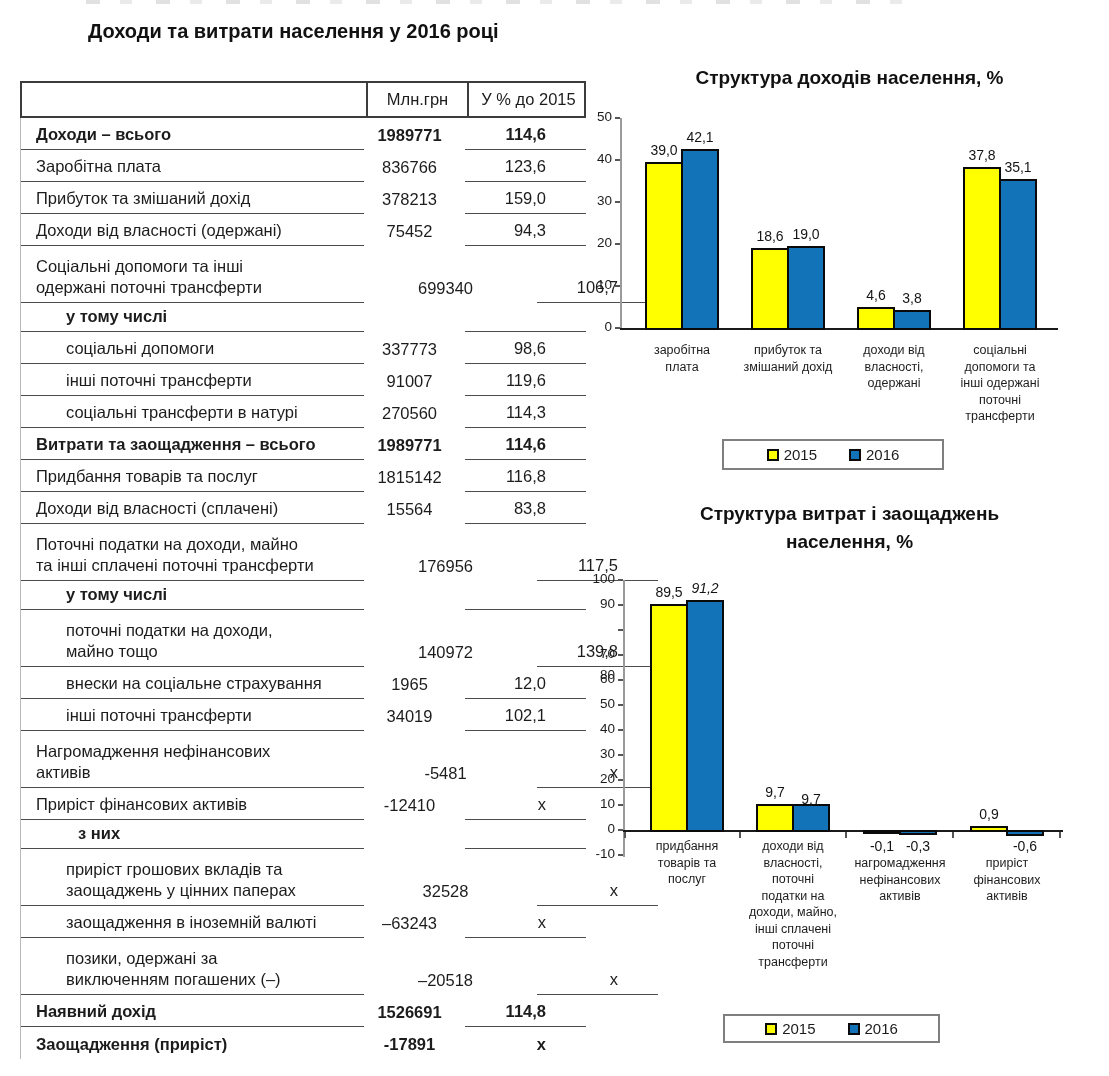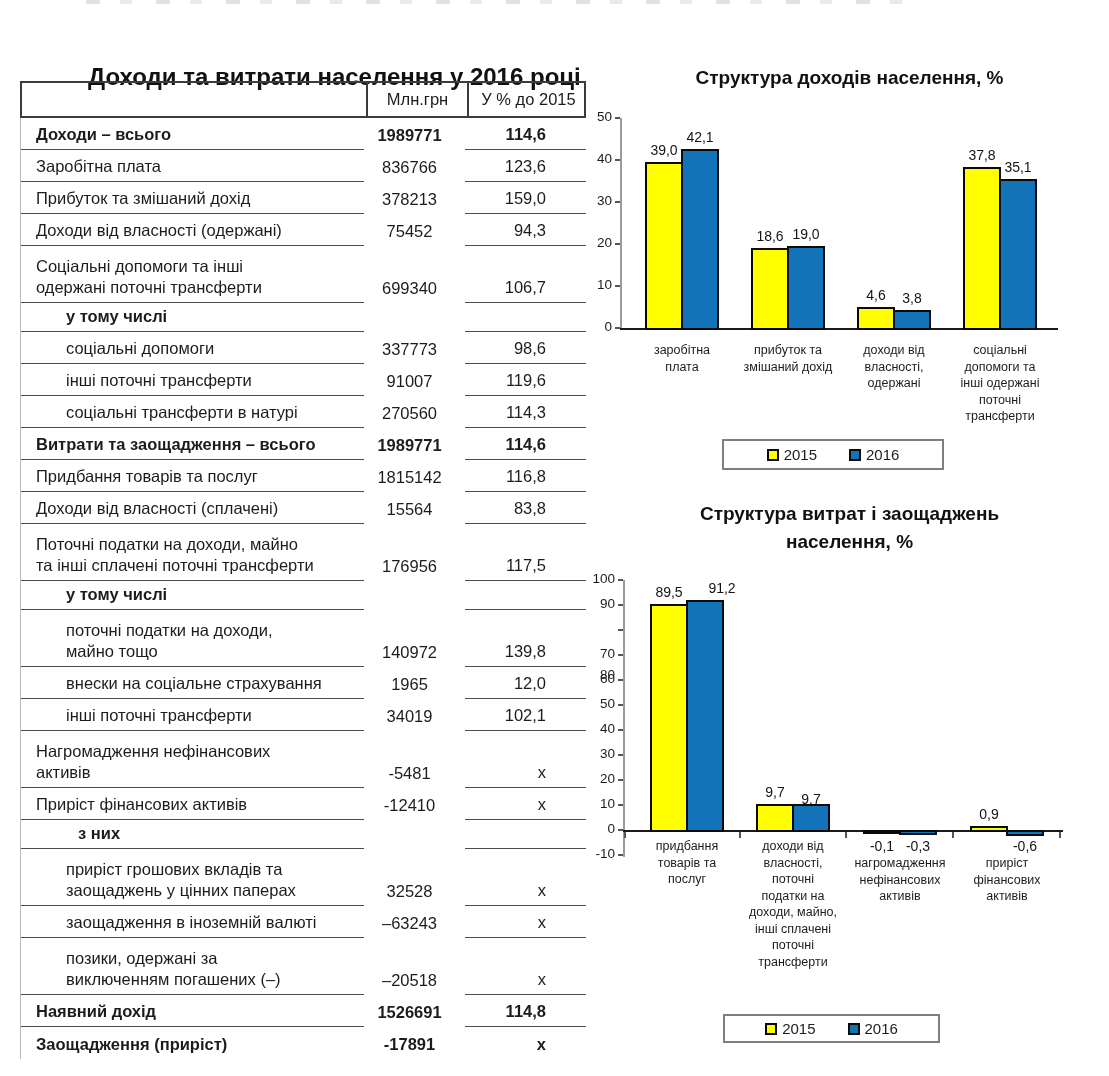--- a/index.html
+++ b/index.html
@@ -1,29 +1,29 @@
 <!DOCTYPE html>
 <html><head>
 <meta charset="utf-8">
 <style>
   html,body{margin:0;padding:0;background:#fff;}
   .canvas{position:relative;width:1109px;height:1076px;background:#fff;overflow:hidden;
           font-family:"Liberation Sans","DejaVu Sans",sans-serif;color:#1c1c1c;}
   .artifact{position:absolute;left:86px;top:0;width:830px;height:4px;opacity:.55;
             background:repeating-linear-gradient(90deg,#c9c9c9 0 14px,#fff 14px 34px,#d9d9d9 34px 46px,#fff 46px 70px);}
-  .page-title{position:absolute;left:88px;top:20px;font-size:24px;font-weight:bold;color:#111;margin-top:43px;}
+  .page-title{position:absolute;left:88px;top:20px;font-size:20px;font-weight:bold;color:#111;}
 
   
   .tbl{position:absolute;left:20px;top:81px;width:566px;font-size:16.5px;}
   .thead{display:grid;grid-template-columns:344px 101px 121px;height:37px;border:2px solid #3c3c3c;box-sizing:border-box;}
   .thead .hc{display:flex;align-items:center;justify-content:center;border-left:2px solid #3c3c3c;}
   .thead .hc:first-child{border-left:none;}
   .tbody{border-left:1px solid #b8b8b8;}
   .trow{display:grid;grid-template-columns:343px 101px 121px;align-items:end;min-height:32px;}
-  .trow.tall{min-height:57px;}
+  .trow.tall{min-height:57px;gap:36px;}
   .trow.short{min-height:29px;}
   .trow.b{font-weight:bold;}
   .trow .c1{border-bottom:1px solid #4c4c4c;padding:0 4px 4px 15px;white-space:pre-line;line-height:21px;}
   .trow .c1.ind1{padding-left:45px;}
   .trow .c1.ind2{padding-left:57px;}
   .trow .c2{text-align:center;padding:0 10px 4px 0;line-height:21px;}
   .trow .c3{border-bottom:1px solid #4c4c4c;text-align:right;padding:0 40px 4px 0;line-height:21px;}
   .trow.noline .c1,.trow.noline .c3{border-bottom:none;}
 
   
@@ -281,21 +281,21 @@
       <div class="btick" style="left: 469px; top: 337px;"></div>
       <div class="bar" style="left: 60px; top: 109.25px; width: 38px; height: 227.75px; background: rgb(255, 255, 0);"></div>
       <div class="vlab" style="left: 53px; top: 89.25px;">89,5</div>
       <div class="bar" style="left: 166px; top: 308.75px; width: 38px; height: 28.25px; background: rgb(255, 255, 0);"></div>
       <div class="vlab" style="left: 159px; top: 288.75px;">9,7</div>
       <div class="bar" style="left: 273px; top: 335px; width: 38px; height: 4.25px; background: rgb(255, 255, 0);"></div>
       <div class="vlab" style="left: 266px; top: 343px;">-0,1</div>
       <div class="bar" style="left: 380px; top: 330.75px; width: 38px; height: 6.25px; background: rgb(255, 255, 0);"></div>
       <div class="vlab" style="left: 373px; top: 310.75px;">0,9</div>
       <div class="bar" style="left: 96px; top: 105px; width: 38px; height: 232px; background: rgb(18, 115, 184);"></div>
-      <div class="vlab" style="left: 106px; top: 85px;">91,2</div>
+      <div class="vlab" style="left: 89px; top: 85px; font-style: italic;">91,2</div>
       <div class="bar" style="left: 202px; top: 308.75px; width: 38px; height: 28.25px; background: rgb(18, 115, 184);"></div>
       <div class="vlab" style="left: 195px; top: 295.75px;">9,7</div>
       <div class="bar" style="left: 309px; top: 335px; width: 38px; height: 4.75px; background: rgb(18, 115, 184);"></div>
       <div class="vlab" style="left: 302px; top: 343px;">-0,3</div>
       <div class="bar" style="left: 416px; top: 335px; width: 38px; height: 5.5px; background: rgb(18, 115, 184);"></div>
       <div class="vlab" style="left: 409px; top: 343px;">-0,6</div>
       <div class="clab" style="left: 41px; top: 343px; width: 112px;">придбання
 товарів та
 послуг</div>
       <div class="clab" style="left: 147px; top: 343px; width: 112px;">доходи від

